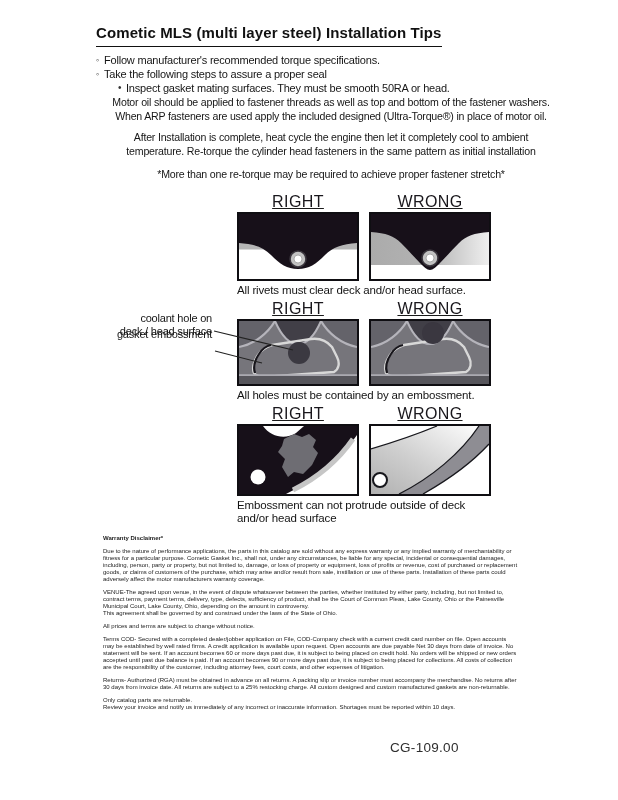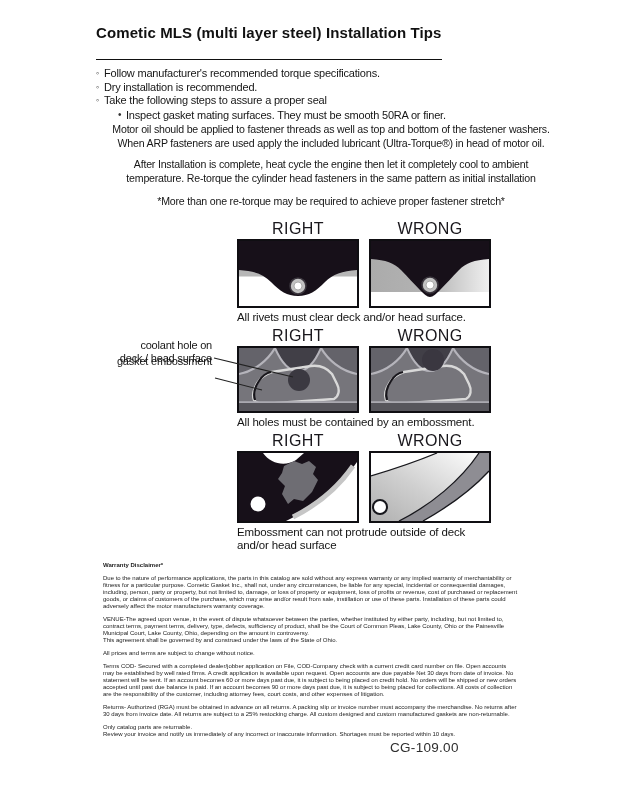--- a/index.html
+++ b/index.html
@@ -6,40 +6,40 @@
   .page{
     position:relative;width:618px;height:800px;background:#ffffff;
     font-family:"Liberation Sans","DejaVu Sans",sans-serif;color:#1a1a1a;
     overflow:hidden;
   }
   .content{position:absolute;left:96px;top:24px;width:470px;}
 
   
   .title{
     display:inline-block;font-size:15px;font-weight:bold;color:#111;
-    border-bottom:1.6px solid #111;padding-bottom:18px;margin:0 0 7px 0;
+    border-bottom:1.6px solid #111;padding-bottom:5px;margin:0 0 7px 0;
     letter-spacing:0.1px;white-space:nowrap;
   }
 
   
   .bullets{font-size:11px;letter-spacing:-0.2px;color:#161616;}
   .bullet{line-height:13.6px;white-space:nowrap;}
   .bullet .marker{display:inline-block;width:8px;color:#333;font-size:9px;vertical-align:1px;}
   .bullet.sub{padding-left:22px;}
   .bullet.sub .marker{font-size:10px;vertical-align:0.5px;}
 
   
   .diesel-heading{font-size:13px;font-weight:bold;margin:11px 0 5px 0;color:#111;}
   .para{margin:0 0 7px 0;font-size:10.6px;letter-spacing:-0.2px;color:#161616;}
   .para .line{line-height:14px;white-space:nowrap;text-align:center;}
   .note{margin-top:9px;}
 
   
   .diagrams{position:relative;margin-left:141px;margin-top:13px;width:254px;}
-  .diag-row{display:flex;gap:10px;}
+  .diag-row{display:flex;gap:10px;text-decoration:underline;}
   .diag-col{width:122px;}
   .diag-heading{
     text-align:center;font-size:16px;line-height:16px;margin-bottom:2px;
     color:#19171c;letter-spacing:0.4px;
   }
   .panel{border:2px solid #0f0e12;font-size:0;background:#fff;}
   .panel svg{display:block;}
   .diag-caption{
     font-size:11.5px;line-height:13px;margin:3px 0 4px 0;color:#141414;
     letter-spacing:-0.15px;white-space:nowrap;
@@ -70,29 +70,28 @@
 </head>
 <body>
 
 <div class="page">
   <div class="content">
 
     <h1 class="title">Cometic MLS (multi layer steel) Installation Tips</h1>
 
     <div class="bullets">
       <div class="bullet"><span class="marker">◦</span><span>Follow manufacturer's recommended torque specifications.</span></div>
-      <div class="bullet"><span class="marker">◦</span><span>Dry installation is recommended.</span></div>
       <div class="bullet"><span class="marker">◦</span><span>Take the following steps to assure a proper seal</span></div>
-      <div class="bullet sub"><span class="marker">•</span><span>Inspect gasket mating surfaces.  They must be smooth 50RA or finer.</span></div>
+      <div class="bullet sub"><span class="marker">•</span><span>Inspect gasket mating surfaces.  They must be smooth 50RA or head.</span></div>
     </div>
 
 
     <div class="para">
       <div class="line">Motor oil should be applied to fastener threads as well as top and bottom of the fastener washers.</div>
-      <div class="line">When ARP fasteners are used apply the included lubricant (Ultra-Torque®) in head of motor oil.</div>
+      <div class="line">When ARP fasteners are used apply the included designed (Ultra-Torque®) in place of motor oil.</div>
     </div>
     <div class="para">
       <div class="line">After Installation is complete, heat cycle the engine then let it completely cool to ambient</div>
       <div class="line">temperature. Re-torque the cylinder head fasteners in the same pattern as initial installation</div>
     </div>
     <div class="para note">
       <div class="line">*More than one re-torque may be required to achieve proper fastener stretch*</div>
     </div>
 
     <div class="diagrams">

